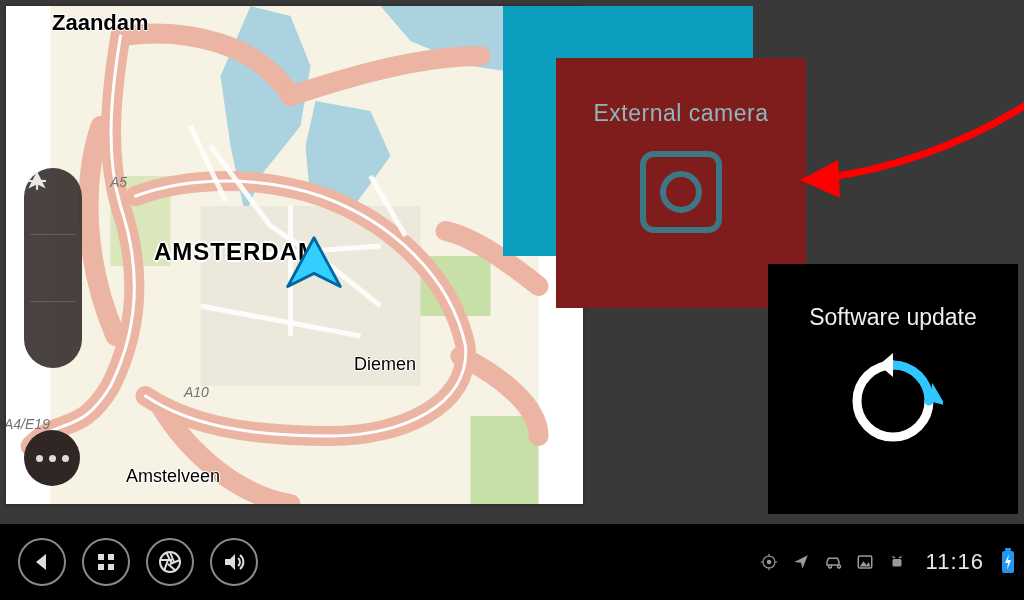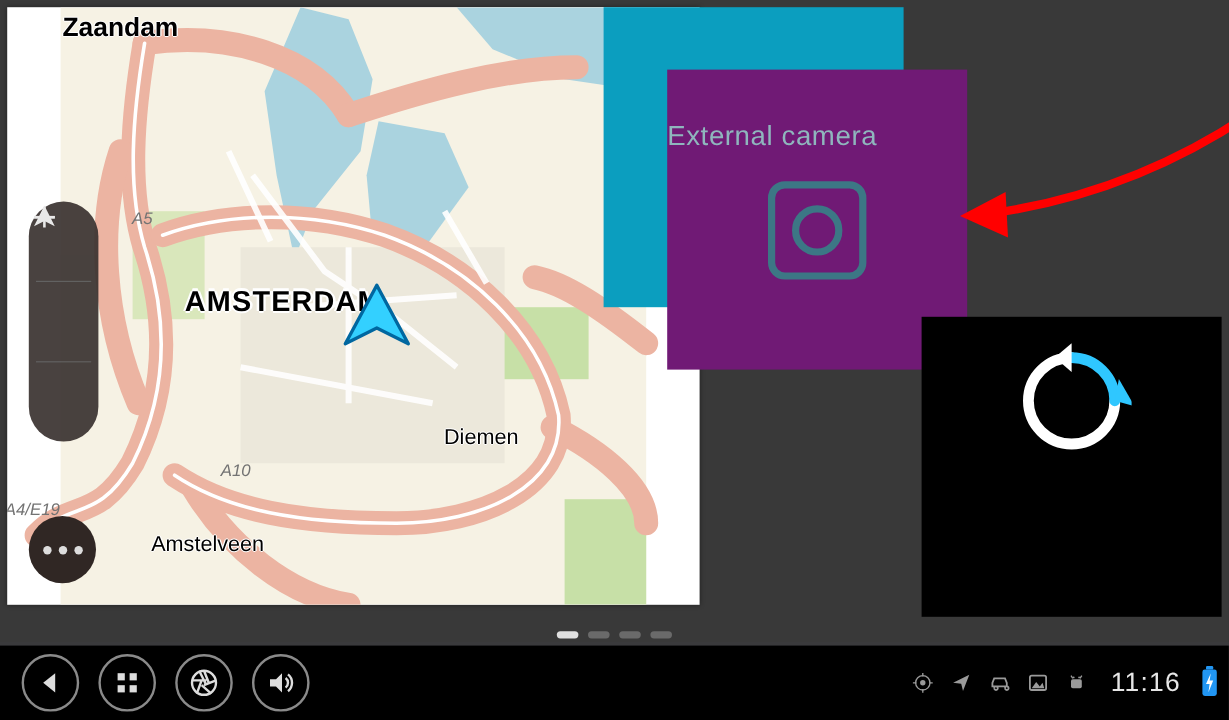--- a/index.html
+++ b/index.html
@@ -31,43 +31,43 @@
   .menu-dots { position:absolute; left:18px; bottom:18px; width:56px; height:56px; border-radius:50%;
                background:#302724; display:flex; align-items:center; justify-content:center; }
   .menu-dots span { width:7px; height:7px; background:#ddd; border-radius:50%; margin:0 3px; }
 
   
   .loc-cursor { position:absolute; left:278px; top:228px; width:60px; height:60px; }
   .loc-cursor svg { width:100%; height:100%; }
 
   
   .tile-back { position:absolute; left:503px; top:6px; width:250px; height:250px; background:#0b9ebf; }
-  .tile-cam  { position:absolute; left:556px; top:58px; width:250px; height:250px; background:#701a75;
-               color:#8fb6bd; text-align:left; }
+  .tile-cam  { position:absolute; left:556px; top:58px; width:250px; height:250px; background:#7f1d1d;
+               color:#8fb6bd; text-align:center; }
   .tile-cam .title { margin-top:42px; font-size:23px; font-weight:300; letter-spacing:0.5px;}
   .tile-cam .cam-icon { margin:24px auto 0; width:82px; height:82px; border:6px solid #3c7785; border-radius:14px;
                         display:flex; align-items:center; justify-content:center; }
   .tile-cam .cam-icon div { width:42px; height:42px; border:6px solid #3c7785; border-radius:50%; }
 
   .tile-upd { position:absolute; left:768px; top:264px; width:250px; height:250px; background:#000; color:#eee;
               text-align:center; }
   .tile-upd .title { margin-top:40px; font-size:23px; font-weight:300; }
   .tile-upd svg { margin-top:20px; width:100px; height:100px; }
 
   
   .red-arrow { position:absolute; left:800px; top:96px; width:250px; height:130px; pointer-events:none; }
   .red-arrow svg { width:100%; height:100%; overflow:visible; }
 
   
   .pager { position:absolute; left:0; bottom:3px; width:1024px; display:flex; justify-content:center; gap:8px; }
   .pager .d { width:18px; height:6px; border-radius:3px; background:#6a6a6a; }
   .pager .d.active { background:#e0e0e0; }
 
   
-  .bottombar { position:absolute; left:0; bottom:0; width:1024px; height:62px; background:#000;
+  .bottombar { position:absolute; left:0; bottom:0; width:1024px; height:76px; background:#000;
                display:flex; align-items:center; padding:0 10px; }
   .circ-btn { width:48px; height:48px; border:2px solid #8a8a8a; border-radius:50%; margin:0 8px;
               display:flex; align-items:center; justify-content:center; color:#ddd; }
   .circ-btn svg { width:24px; height:24px; }
   .status { margin-left:auto; display:flex; align-items:center; gap:14px; color:#9a9a9a; font-size:14px; }
   .status svg { width:18px; height:18px; }
   .clock { color:#e6e6e6; font-size:22px; letter-spacing:1px; margin-left:6px; }
   .batt { width:12px; height:22px; background:#2196f3; border-radius:2px; position:relative; margin-left:4px;}
   .batt::before { content:""; position:absolute; top:-3px; left:3px; width:6px; height:3px; background:#2196f3; border-radius:1px;}
   .batt svg { position:absolute; left:1px; top:3px; width:10px; height:16px; }
@@ -114,22 +114,22 @@
         <path d="M200,250 L260,245 L330,240"></path>
         <path d="M240,200 L240,330"></path>
         <path d="M150,300 L310,330"></path>
         <path d="M140,120 L175,195"></path>
         <path d="M320,170 L355,230"></path>
       </g>
     </svg>
 
     <div class="town-label" style="left:46px; top:4px; font-weight:700; font-size:22px;">Zaandam</div>
     <div class="city-label" style="left:148px; top:232px;">AMSTERDAM</div>
-    <div class="town-label" style="left:350px; top:348px;padding-left:14px;">Diemen</div>
-    <div class="town-label" style="left:120px; top:437px;">Amstelveen</div>
+    <div class="town-label" style="left:334px; top:348px;padding-left:14px;">Diemen</div>
+    <div class="town-label" style="left:120px; top:460px;">Amstelveen</div>
     <div class="road-label" style="left:104px; top:168px;">A5</div>
     <div class="road-label" style="left:178px; top:378px;">A10</div>
     <div class="road-label" style="left:-2px; top:410px;">A4/E19</div>
 
     <div class="loc-cursor">
       <svg viewBox="0 0 64 64">
         <polygon points="32,4 60,56 32,42 4,56" fill="#33d0ff" stroke="#0067a0" stroke-width="3" stroke-linejoin="round"></polygon>
       </svg>
     </div>
 
@@ -163,20 +163,21 @@
   <div class="tile-back"></div>
 
   <div class="tile-cam">
     <div class="title">External camera</div>
     <div class="cam-icon">
         <div></div>
       </div>
   </div>
 
   <div class="tile-upd">
+    <div class="title">Software update</div>
     <svg viewBox="0 0 100 100">
       <path d="M50 14 A36 36 0 1 0 86 50" fill="none" stroke="#ffffff" stroke-width="9" stroke-linecap="round"></path>
       <path d="M86 50 A36 36 0 0 0 50 14" fill="none" stroke="#2fc7ff" stroke-width="9" stroke-linecap="round"></path>
       <polygon points="50,2 50,26 36,14" fill="#ffffff"></polygon>
       <polygon points="86,50 72,38 98,38" fill="#2fc7ff" transform="rotate(60 86 50)"></polygon>
     </svg>
   </div>
 
   <div class="red-arrow">
     <svg viewBox="0 0 250 130">

